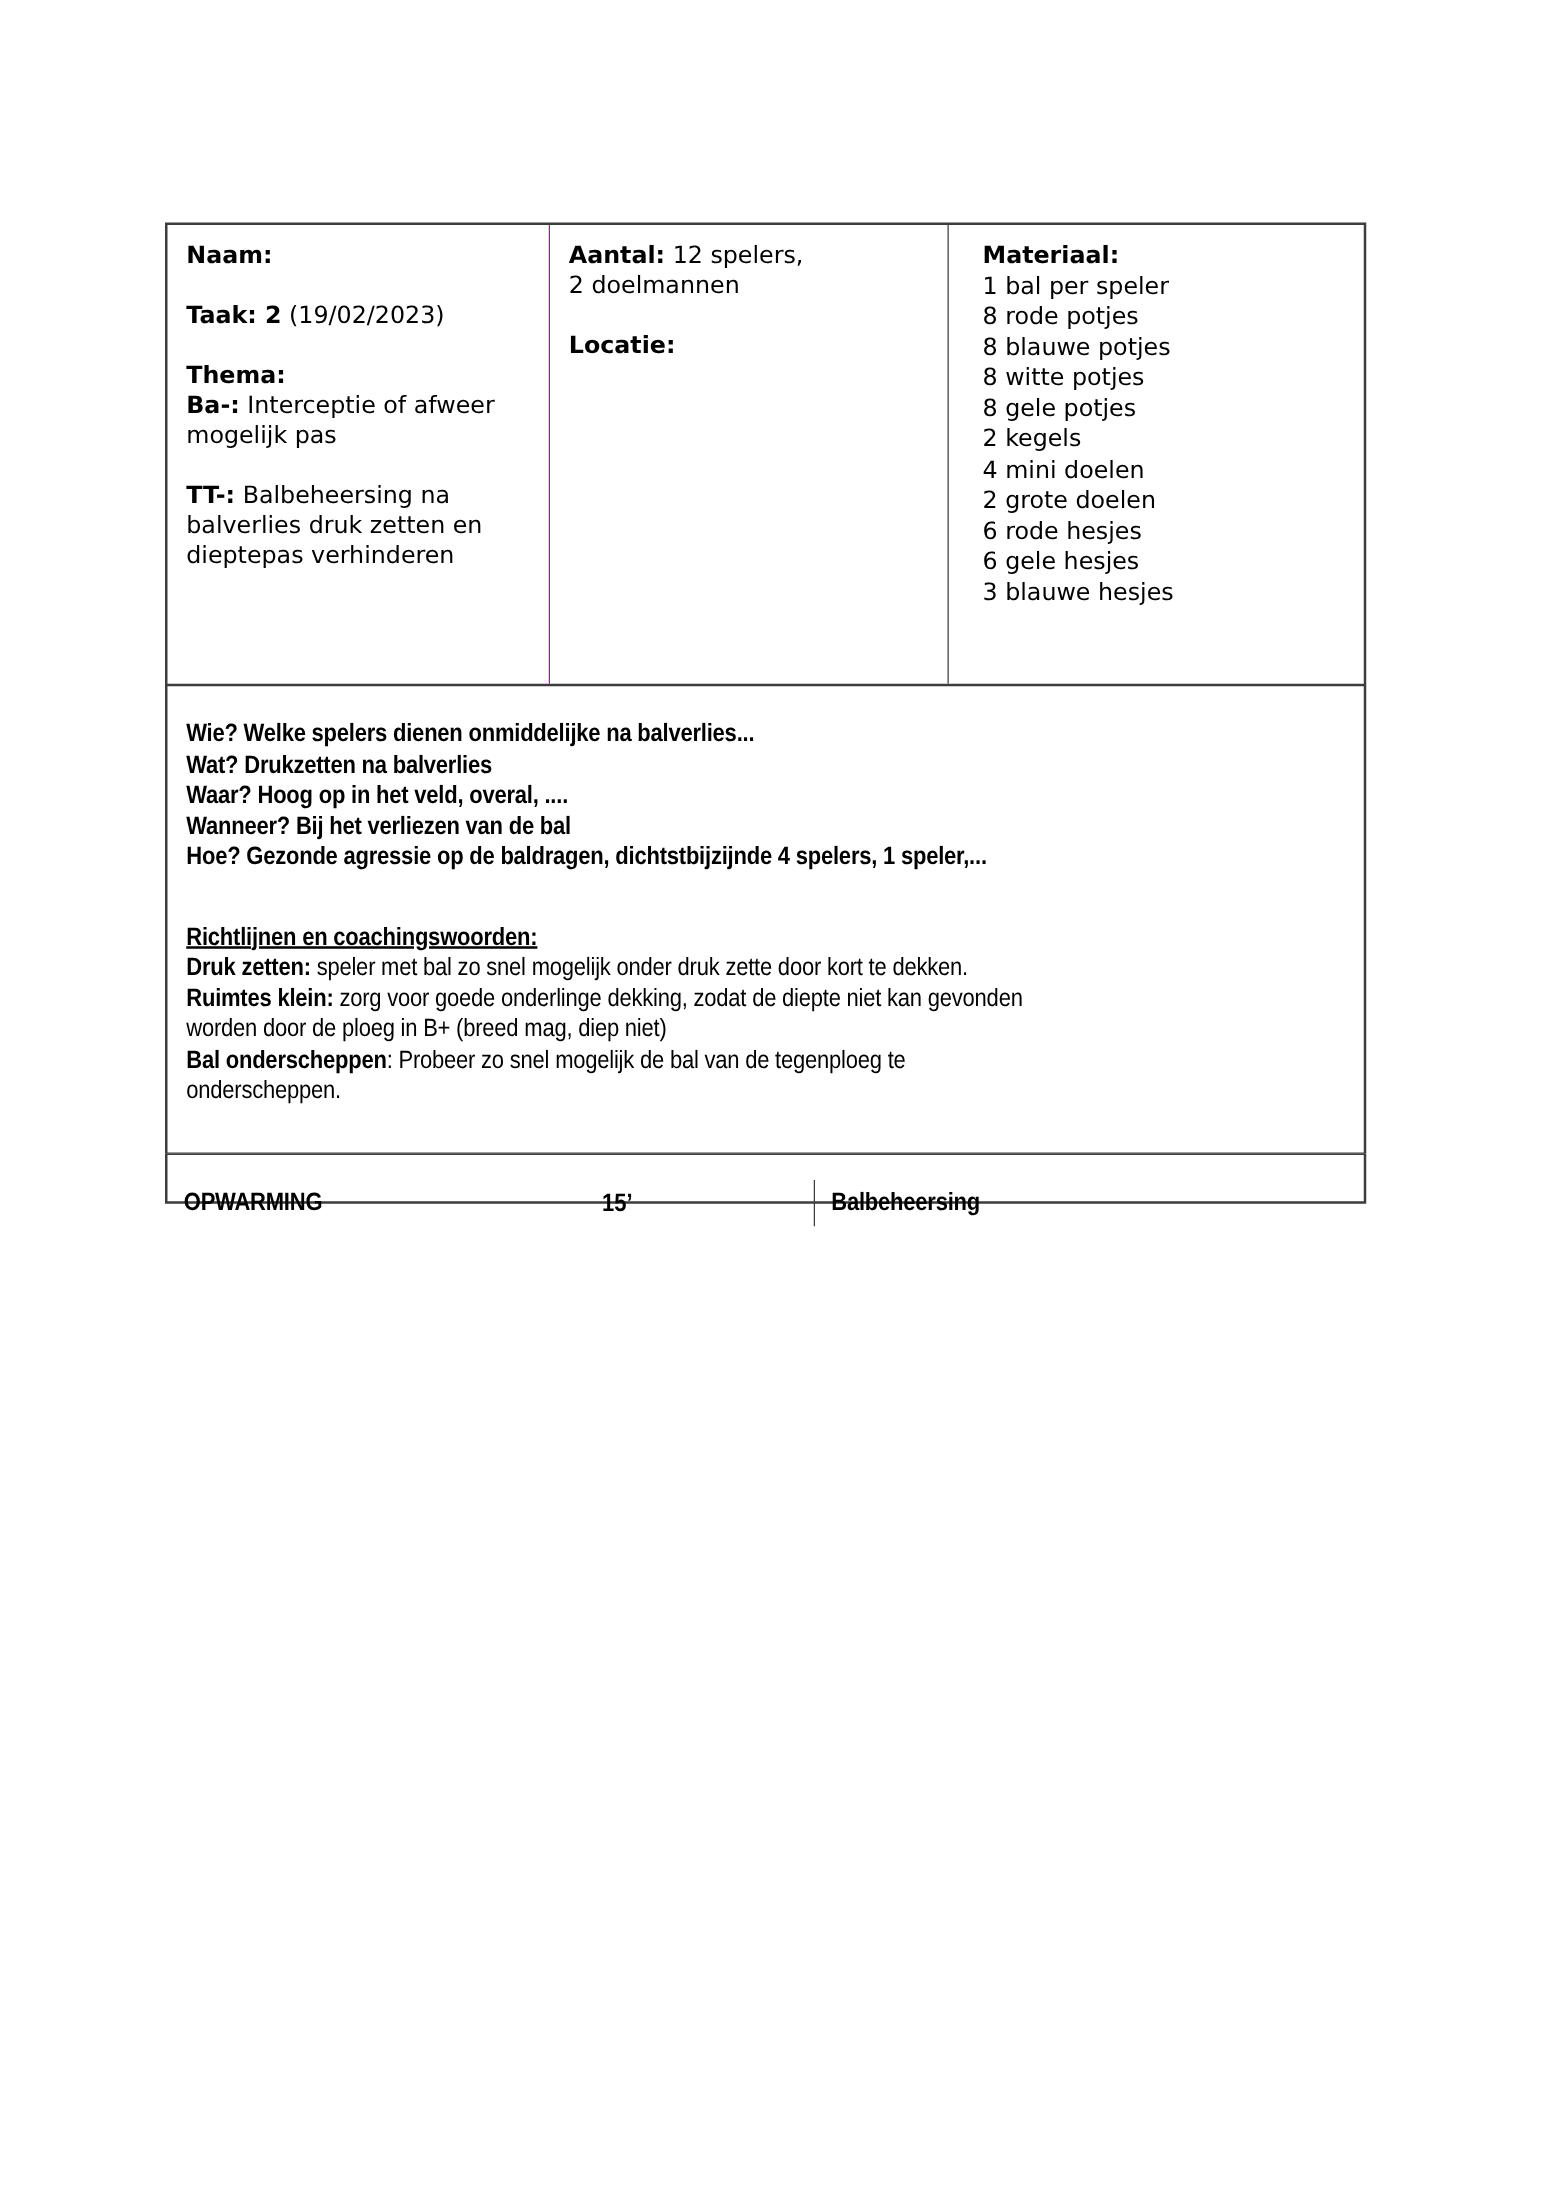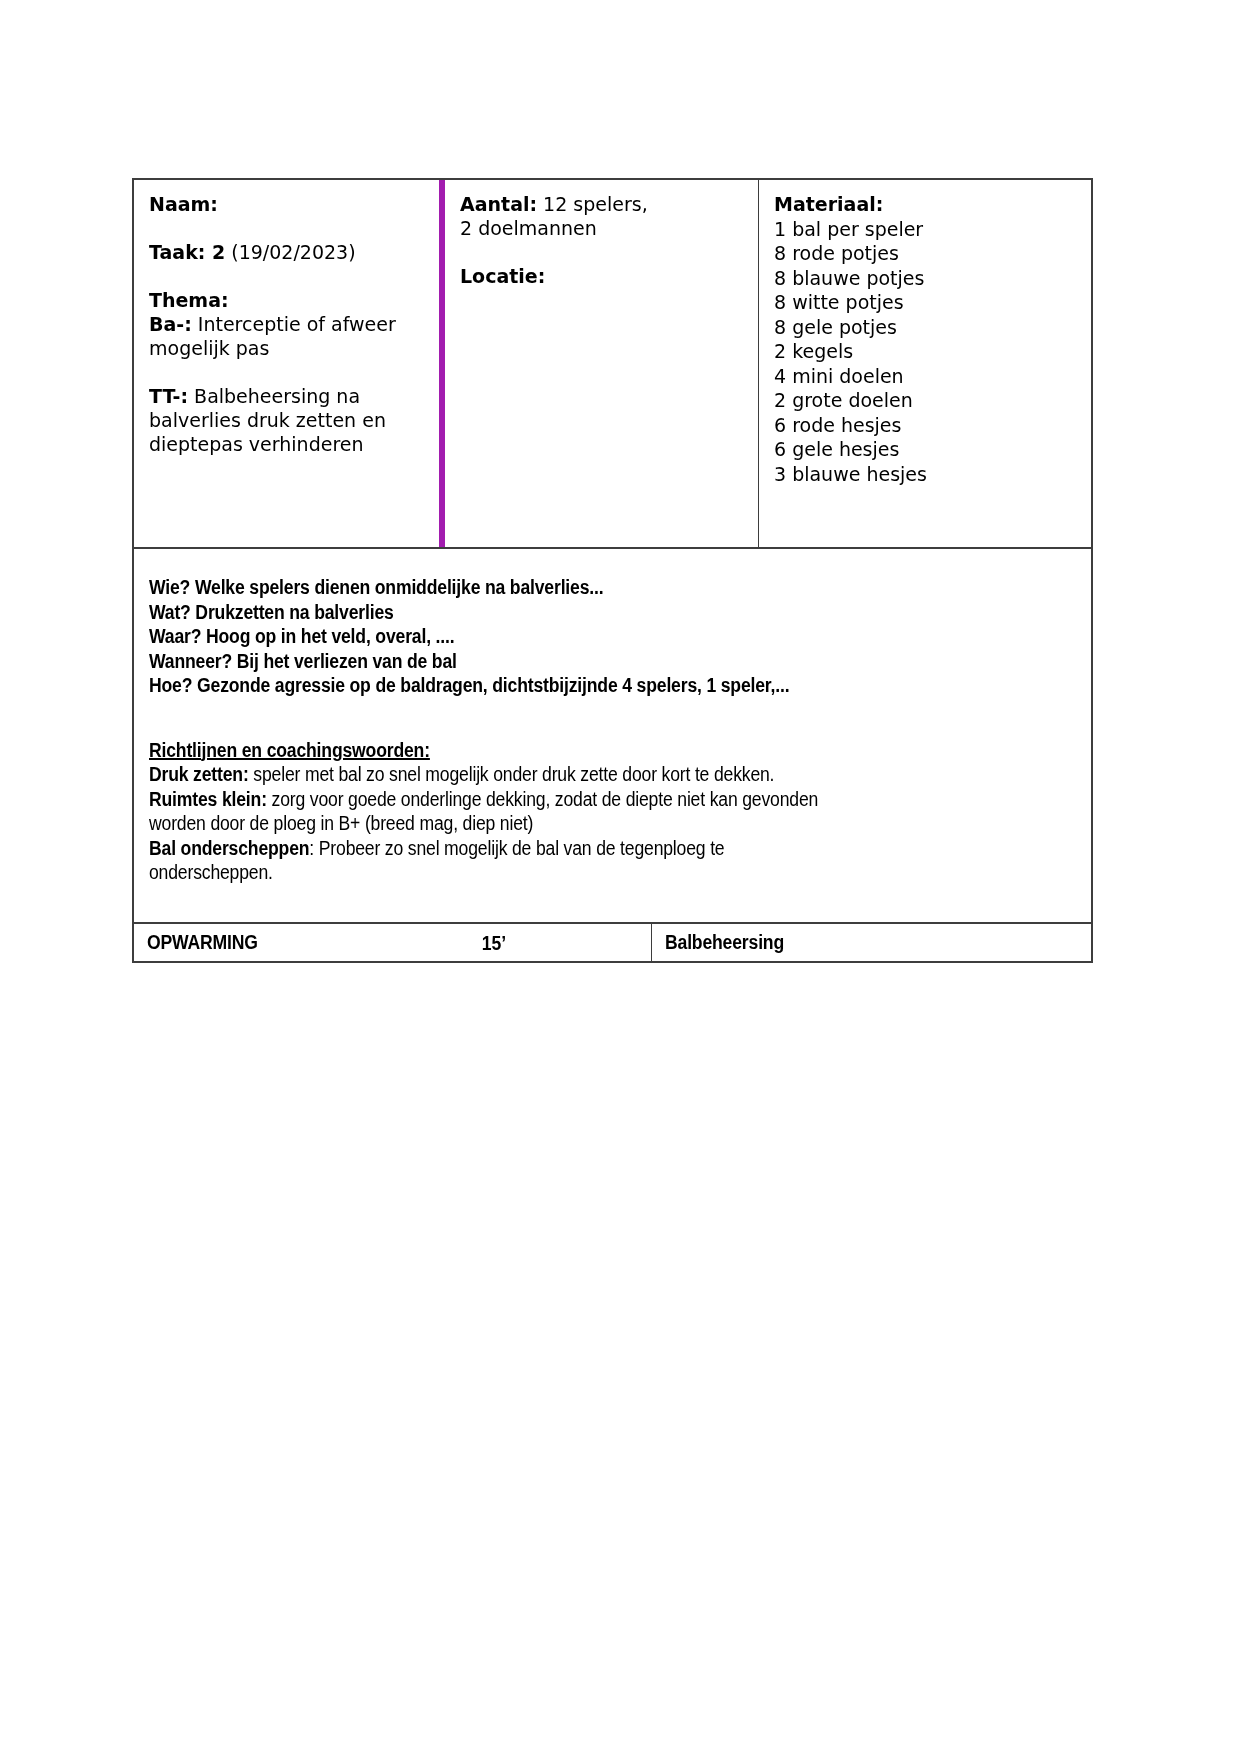--- a/index.html
+++ b/index.html
@@ -21,25 +21,25 @@
   .info-table {
     display:flex;
     width:100%; height:370px;
     border:2px solid #3d3d3d;
     border-bottom-width:1px;
     font-family:"DejaVu Sans", sans-serif;
     font-size:19px; line-height:24px;
   }
   .info-cell { padding:12px 10px 10px 15px; }
   .cell-1 { width:305px; }
-  .cell-2 { width:319px; border-left:6px solid #a21caf; }
+  .cell-2 { width:319px; border-left:1px solid #a21caf; }
   .cell-3 { flex:1; border-left:1px solid #3d3d3d; }
   .info-cell p { margin:0 0 24px 0; }
   .info-cell p:last-child { margin-bottom:0; }
-  .mat-line { line-height:24.5px; }
+  .mat-line { line-height:24.5px;margin-left:12px; }
 
   
   .briefing {
     width:100%; height:375px;
     border:2px solid #3d3d3d;
     border-top-width:1px;
     border-bottom-width:1px;
     padding:26px 16px 0 15px;
     overflow:hidden;
   }
@@ -61,20 +61,21 @@
     display:flex;
     width:100%; height:40px;
     border:2px solid #3d3d3d;
     border-top-width:1px;
     font-family:"Liberation Sans", sans-serif;
   }
   .session-cell {
     position:relative;
     display:flex; align-items:center;
     height:100%;
+    margin-top:20px;
   }
   .phase-cell { width:518px; border-right:1px solid #3d3d3d; padding-left:13px; }
   .topic-cell { flex:1; padding-left:13px; }
   .cond-inline {
     display:inline-block;
     transform:scaleX(0.88);
     transform-origin:0 50%;
     font-weight:bold; font-size:20px;
     letter-spacing:-0.2px;
     white-space:nowrap;

